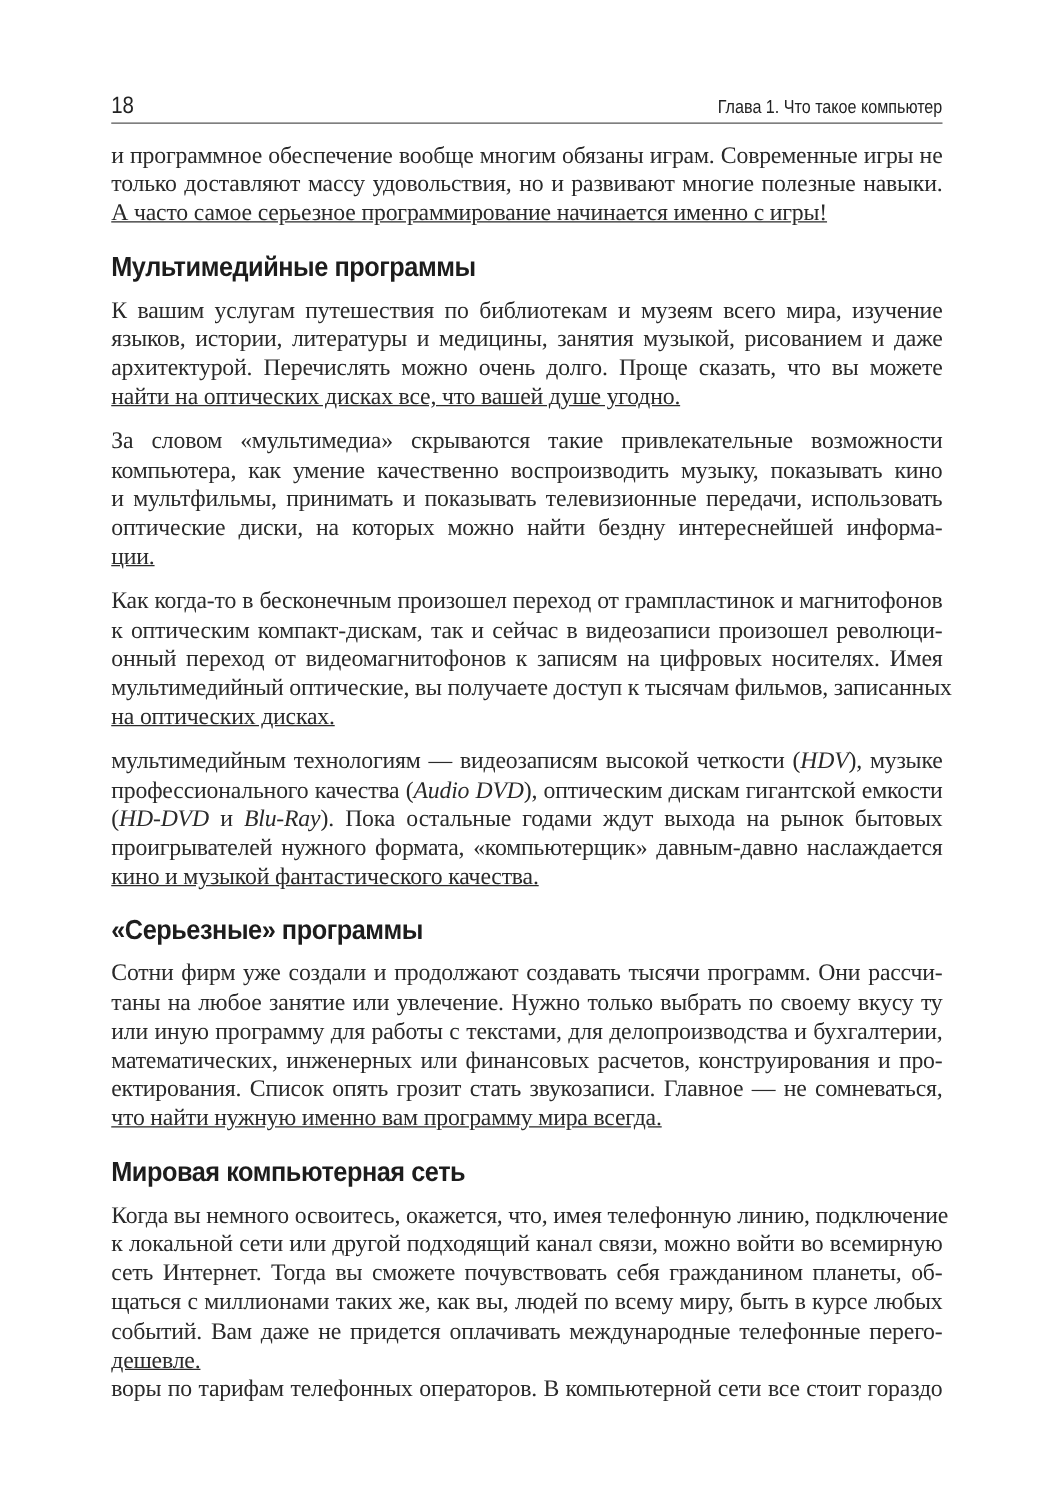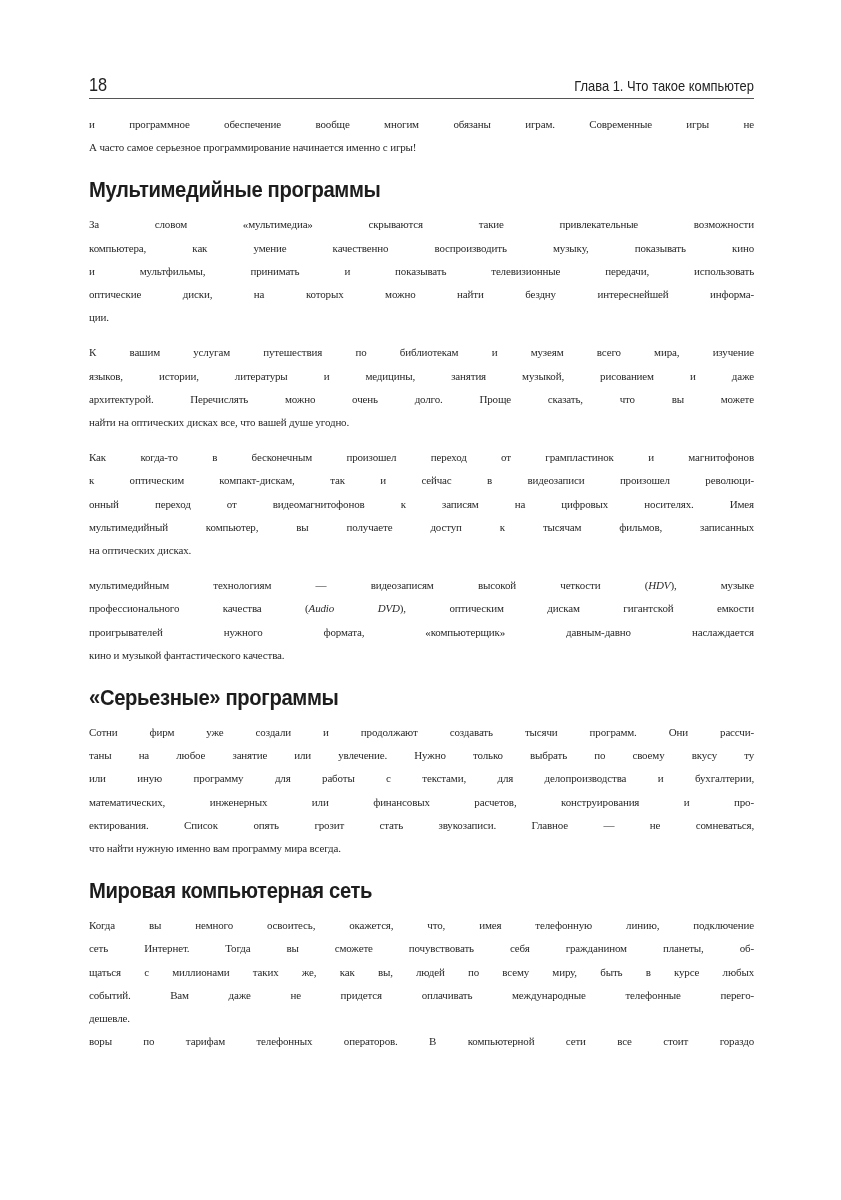--- a/index.html
+++ b/index.html
@@ -2,83 +2,86 @@
 <html><head>
 <meta charset="utf-8">
 <style>
   html, body { margin: 0; padding: 0; background: #ffffff; }
   body { width: 841px; height: 1200px; position: relative; overflow: hidden; color: #231f20; }
   .page { position: absolute; left: 89px; top: 0; width: 665px; }
   .header { position: absolute; left: 0; top: 72px; width: 665px; height: 26px; border-bottom: 1.5px solid #555; }
   .page-num { position: absolute; left: 0; top: 2px; font-family: "Liberation Sans", sans-serif; font-size: 19px; transform: scaleX(0.86); transform-origin: left; color: #222; }
   .running { position: absolute; right: 0; top: 5px; font-family: "Liberation Sans", sans-serif; font-size: 15px; transform: scaleX(0.86); transform-origin: right; color: #222; }
   .content { position: absolute; left: 0; top: 113px; width: 665px; }
-  .para { font-family: "Liberation Serif", serif; font-size: 11px; line-height: 23.2px; margin: 0 0 12px 0; color: #2a2a2a; }
+  .para { font-family: "Liberation Serif", serif; font-size: 19px; line-height: 23.2px; margin: 0 0 12px 0; color: #2a2a2a; }
   .line { display: block; white-space: nowrap; text-align: justify; text-align-last: justify; letter-spacing: -0.15px; }
-  .line.last { text-align-last: left; }
+  .line.last { text-align-last: left; text-decoration: underline; }
   .h2 { font-family: "Liberation Sans", sans-serif; font-weight: bold; font-size: 22px; margin: 18px 0 10px 0; color: #1d1d1d; letter-spacing: -0.4px; transform: scaleX(0.92); transform-origin: left; }
   i { font-style: italic; }
 </style>
 </head>
 <body>
 
 <div class="page">
   <div class="header">
     <span class="page-num">18</span>
     <span class="running">Глава 1. Что такое компьютер</span>
   </div>
 
   <div class="content">
 
     <p class="para">
       <span class="line">и программное обеспечение вообще многим обязаны играм. Современные игры не</span>
+      <span class="line">только доставляют массу удовольствия, но и развивают многие полезные навыки.</span>
       <span class="line last">А часто самое серьезное программирование начинается именно с игры!</span>
     </p>
 
     <h2 class="h2">Мультимедийные программы</h2>
+    <p class="para">
+      <span class="line">К вашим услугам путешествия по библиотекам и музеям всего мира, изучение</span>
+      <span class="line">языков, истории, литературы и медицины, занятия музыкой, рисованием и даже</span>
+      <span class="line">архитектурой. Перечислять можно очень долго. Проще сказать, что вы можете</span>
+      <span class="line last">найти на оптических дисках все, что вашей душе угодно.</span>
+    </p>
     <p class="para">
       <span class="line">За словом «мультимедиа» скрываются такие привлекательные возможности</span>
       <span class="line">компьютера, как умение качественно воспроизводить музыку, показывать кино</span>
       <span class="line">и мультфильмы, принимать и показывать телевизионные передачи, использовать</span>
       <span class="line">оптические диски, на которых можно найти бездну интереснейшей информа-</span>
       <span class="line last">ции.</span>
     </p>
     <p class="para">
-      <span class="line">К вашим услугам путешествия по библиотекам и музеям всего мира, изучение</span>
-      <span class="line">языков, истории, литературы и медицины, занятия музыкой, рисованием и даже</span>
-      <span class="line">архитектурой. Перечислять можно очень долго. Проще сказать, что вы можете</span>
-      <span class="line last">найти на оптических дисках все, что вашей душе угодно.</span>
-    </p>
-    <p class="para">
       <span class="line">Как когда-то в бесконечным произошел переход от грампластинок и магнитофонов</span>
       <span class="line">к оптическим компакт-дискам, так и сейчас в видеозаписи произошел революци-</span>
       <span class="line">онный переход от видеомагнитофонов к записям на цифровых носителях. Имея</span>
-      <span class="line">мультимедийный компьютер, вы получаете доступ к тысячам фильмов, записанных</span>
+      <span class="line">мультимедийный оптические, вы получаете доступ к тысячам фильмов, записанных</span>
       <span class="line last">на оптических дисках.</span>
     </p>
     <p class="para">
       <span class="line italics">мультимедийным технологиям — видеозаписям высокой четкости (<i>HDV</i>), музыке</span>
       <span class="line italics">профессионального качества (<i>Audio DVD</i>), оптическим дискам гигантской емкости</span>
+      <span class="line italics">(<i>HD-DVD</i> и <i>Blu-Ray</i>). Пока остальные годами ждут выхода на рынок бытовых</span>
       <span class="line">проигрывателей нужного формата, «компьютерщик» давным-давно наслаждается</span>
       <span class="line last">кино и музыкой фантастического качества.</span>
     </p>
 
     <h2 class="h2">«Серьезные» программы</h2>
     <p class="para">
       <span class="line">Сотни фирм уже создали и продолжают создавать тысячи программ. Они рассчи-</span>
       <span class="line">таны на любое занятие или увлечение. Нужно только выбрать по своему вкусу ту</span>
       <span class="line">или иную программу для работы с текстами, для делопроизводства и бухгалтерии,</span>
       <span class="line">математических, инженерных или финансовых расчетов, конструирования и про-</span>
       <span class="line">ектирования. Список опять грозит стать звукозаписи. Главное — не сомневаться,</span>
       <span class="line last">что найти нужную именно вам программу мира всегда.</span>
     </p>
 
     <h2 class="h2">Мировая компьютерная сеть</h2>
     <p class="para">
       <span class="line">Когда вы немного освоитесь, окажется, что, имея телефонную линию, подключение</span>
+      <span class="line">к локальной сети или другой подходящий канал связи, можно войти во всемирную</span>
       <span class="line">сеть Интернет. Тогда вы сможете почувствовать себя гражданином планеты, об-</span>
       <span class="line">щаться с миллионами таких же, как вы, людей по всему миру, быть в курсе любых</span>
       <span class="line">событий. Вам даже не придется оплачивать международные телефонные перего-</span>
       <span class="line last">дешевле.</span>
       <span class="line">воры по тарифам телефонных операторов. В компьютерной сети все стоит гораздо</span>
     </p>
   </div>
 </div>
 
 </body></html>

